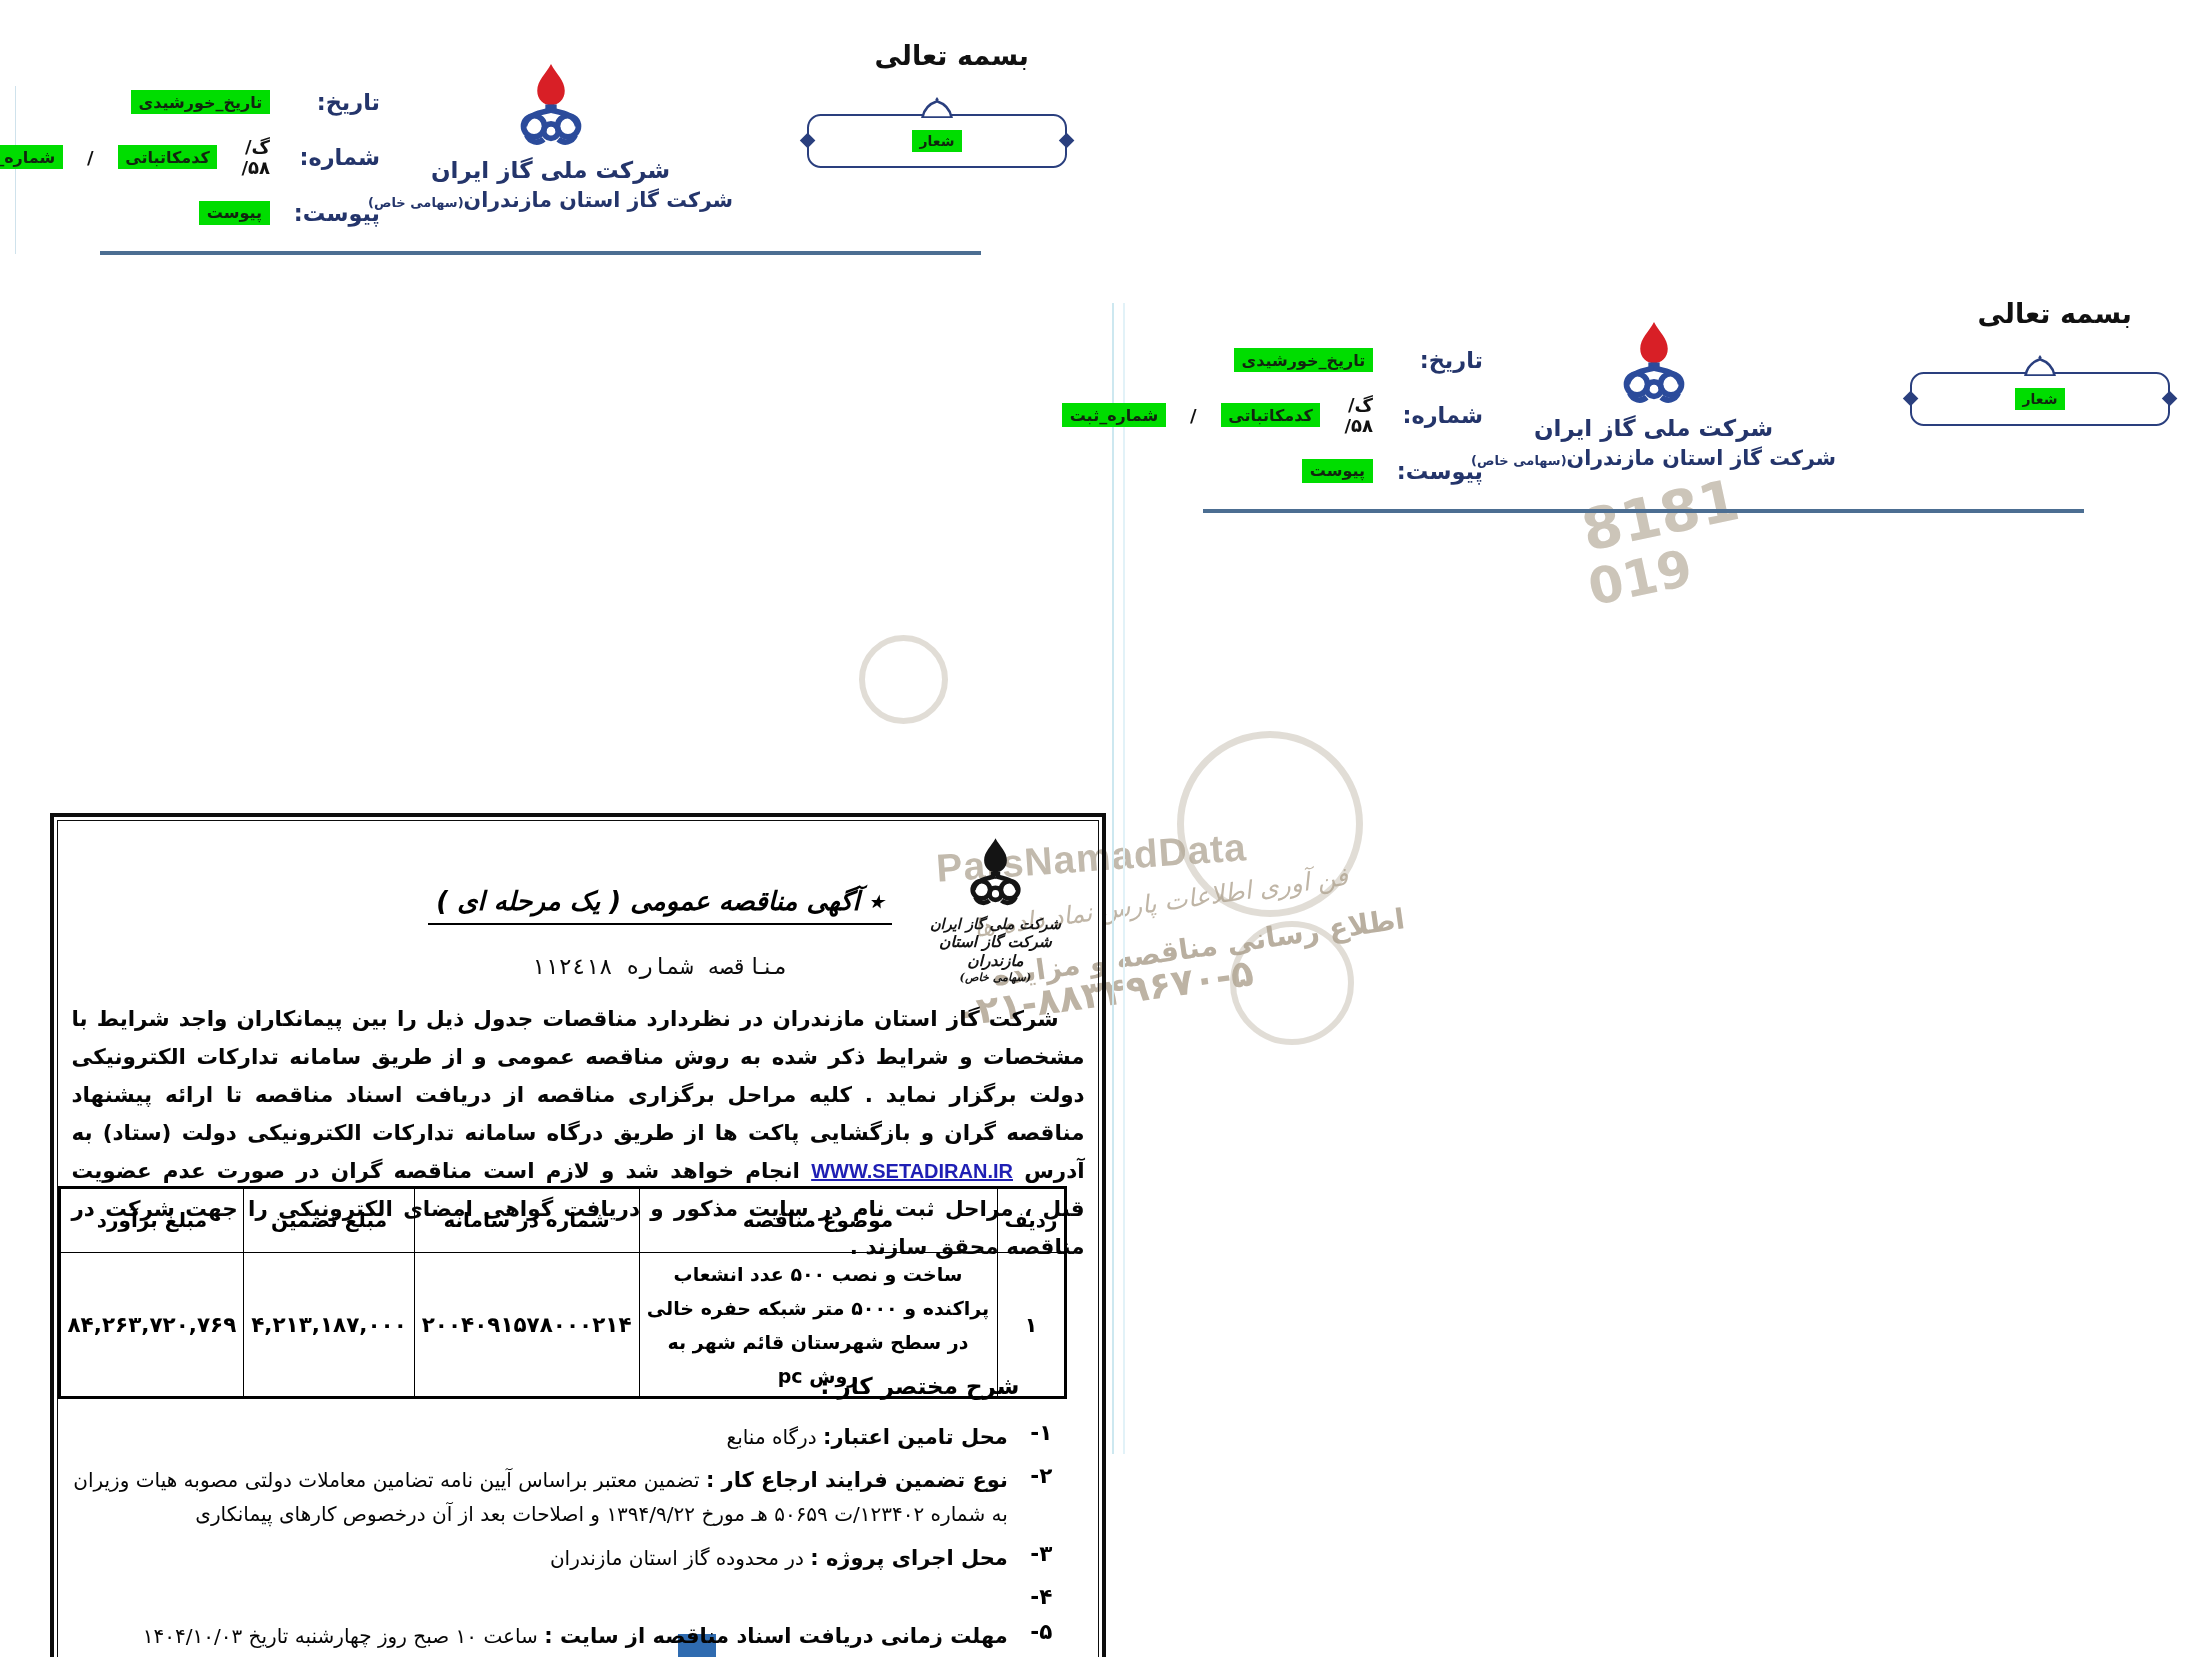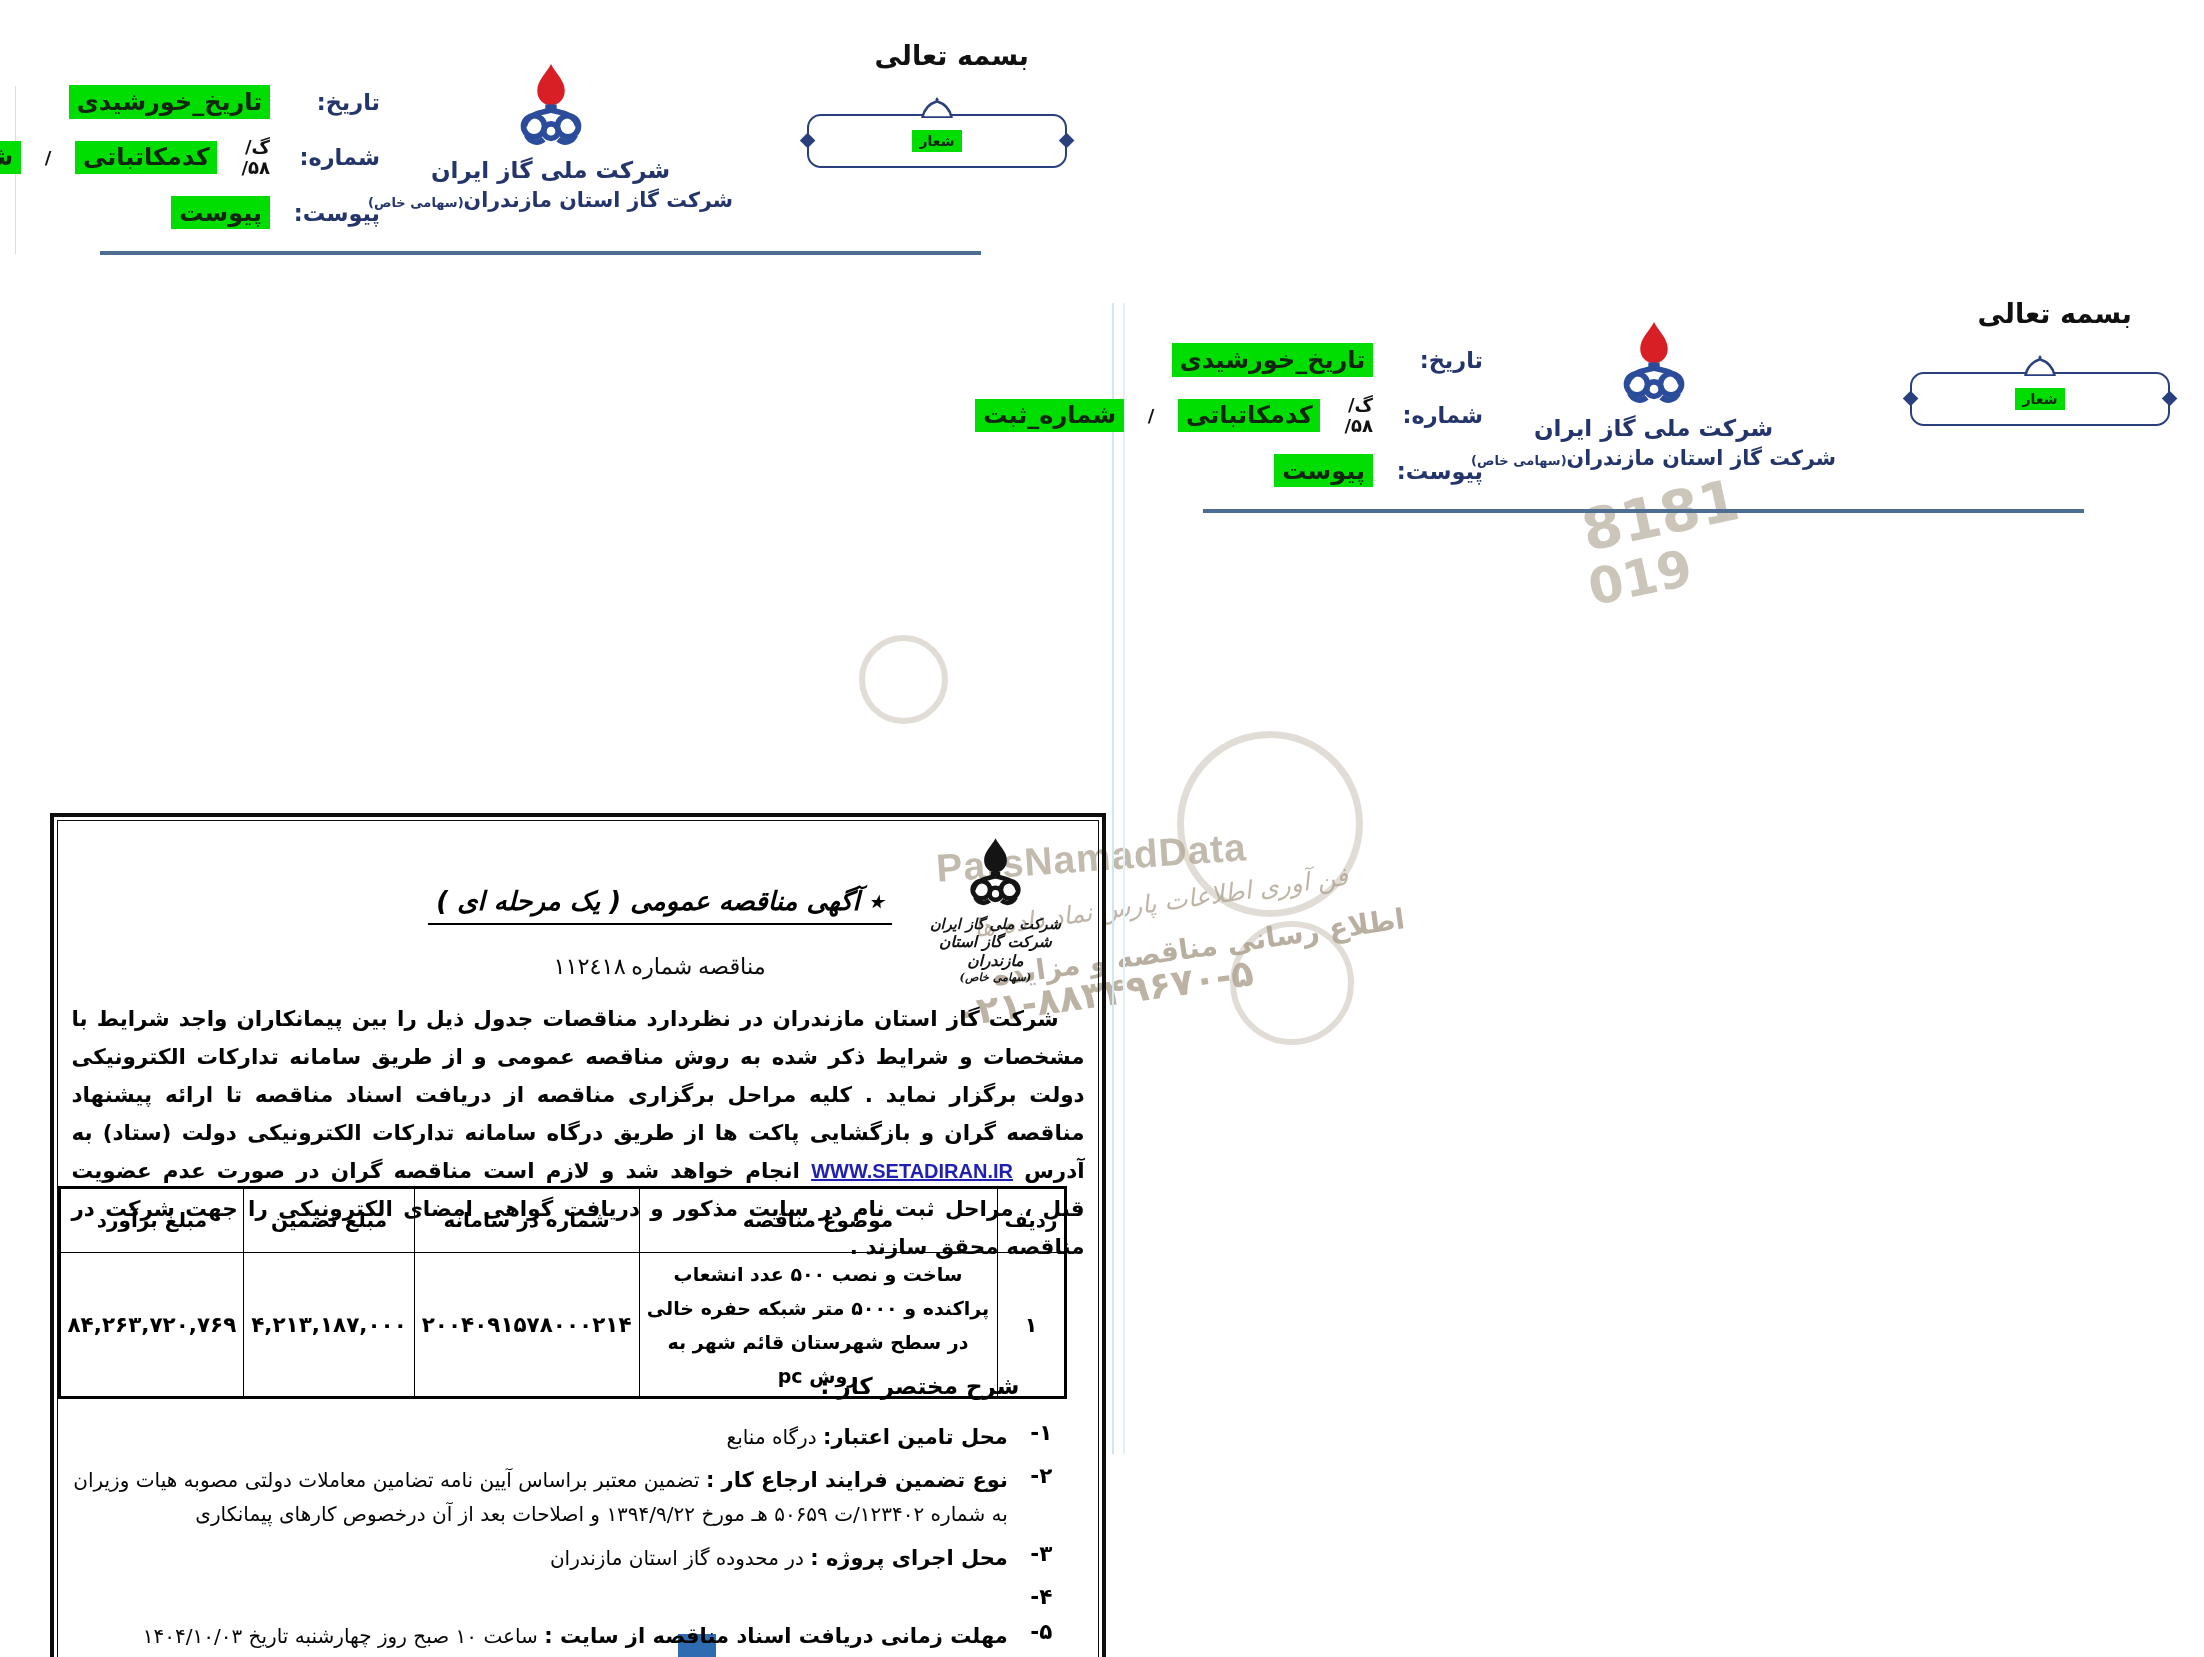--- a/index.html
+++ b/index.html
@@ -6,42 +6,42 @@
   #canvas{position:relative;width:2204px;height:1657px;background:#fff;overflow:hidden;
           font-family:"DejaVu Sans",sans-serif;}
   
   .hdr{position:absolute;top:0;width:1101px;height:258px;}
   .basmala{position:absolute;top:40px;right:72px;font-size:27px;font-weight:700;color:#111;}
   .slogan{position:absolute;top:114px;right:34px;width:256px;height:50px;border:2.6px solid #2a3f7e;
           border-radius:13.8px;display:flex;align-items:center;justify-content:center;background:#fff;}
   .dome{position:absolute;top:-19px;left:50%;transform:translateX(-50%);}
   .fin{position:absolute;width:11.2px;height:11.2px;background:#2a3f7e;transform:rotate(45deg);top:50%;margin-top:-6px;}
   .finL{left:-6.9px}.finR{right:-6.9px}
-  .chip{background:#00dd00;color:#11250f;font-weight:700;padding:2.6px 7.7px;display:inline-block;font-size:24px;}
+  .chip{background:#00dd00;color:#11250f;font-weight:700;padding:2.6px 7.7px;display:inline-block;font-size:16px;}
   .slogan .chip{font-size:14px;}
   .logo-color{position:absolute;top:64px;left:50%;transform:translateX(-50%);}
   .co1{position:absolute;top:157px;left:0;width:100%;text-align:center;font-size:23px;font-weight:700;color:#24356b;}
   .co2{position:absolute;top:188px;left:0;width:100%;text-align:center;font-size:20.6px;font-weight:700;color:#24356b;}
   .co2 .small{font-size:13px;}
   .meta{position:absolute;top:84px;right:721px;width:379px;direction:rtl;}
   .mrow{display:flex;direction:rtl;align-items:center;margin-bottom:16.3px;gap:24px;min-height:36px;}
   .mlbl{font-size:22.4px;font-weight:700;color:#24356b;min-width:86px;}
   .mval{font-size:18px;font-weight:700;color:#111;}
   .hrule{position:absolute;top:251px;left:100px;width:881px;height:4.3px;background:#4c6e92;}
   
   .docbox{position:absolute;border:4.3px solid #0d0d0d;background:transparent;}
   .inner{position:absolute;inset:2.6px;border:1.7px solid #0d0d0d;}
   #box-left{left:50px;top:297px;width:1048px;height:1136px;}
   .blogo{position:absolute;text-align:center;color:#141414;}
   .blogo .bl{font-family:"DejaVu Serif",serif;font-style:italic;font-weight:700;color:#141414;}
   .title-wrap{position:absolute;top:65px;left:258px;width:688px;text-align:center;}
   .title{display:inline-block;font-size:26px;font-weight:700;font-style:italic;
          border-bottom:2.6px solid #000;padding:0 8.6px 7.7px;direction:rtl;}
   .tno{position:absolute;top:132px;left:258px;width:688px;text-align:center;font-size:22.4px;
-       font-family:Liberation Serif, serif;direction:rtl;color:#0a0a0a;}
+       font-family:Liberation Mono, monospace;direction:rtl;color:#0a0a0a;}
   .intro{position:absolute;top:179px;right:13.8px;left:13.8px;direction:rtl;text-align:justify;
          font-size:21.5px;font-weight:700;line-height:38px;color:#060606;text-indent:26px;}
   .link{color:#1f1fb4;text-decoration:underline;font-family:"Liberation Sans",sans-serif;font-size:20px;}
   .tbl{position:absolute;top:365px;right:31px;}
   .tbl table{border-collapse:collapse;direction:rtl;border:3.4px solid #000;}
   .tbl th,.tbl td{border:1.7px solid #000;text-align:center;vertical-align:middle;padding:3.4px 6.9px;margin-top:48px;}
   .tbl th{font-size:20px;font-weight:700;height:57px;}
   .tbl td{height:107px;}
   .c-num{font-size:20.6px;font-weight:700;}
   .c-subj{font-size:19px;font-weight:700;line-height:34px;}

